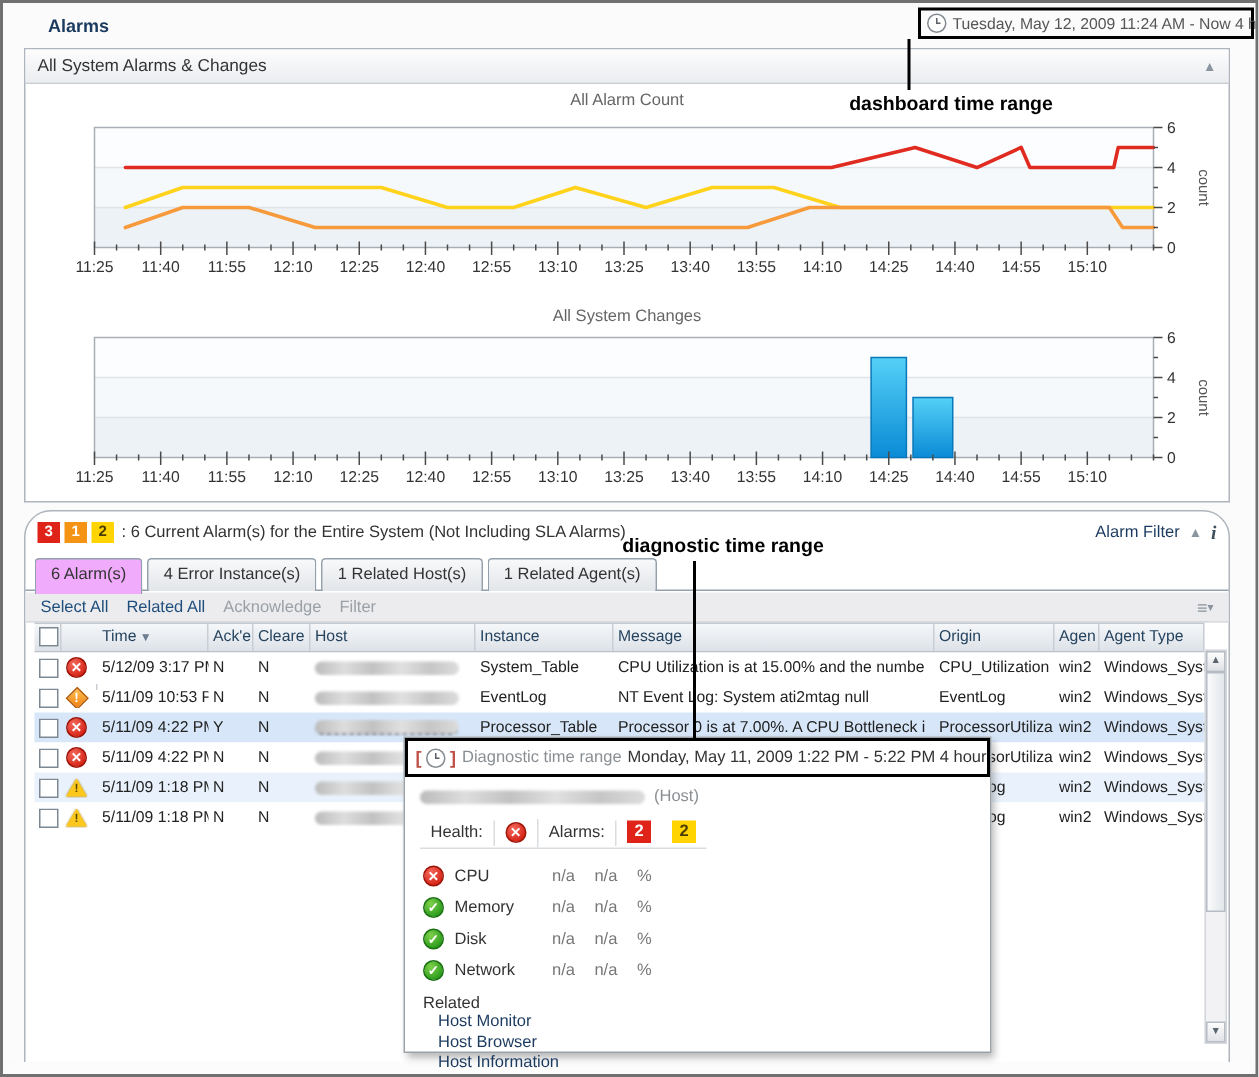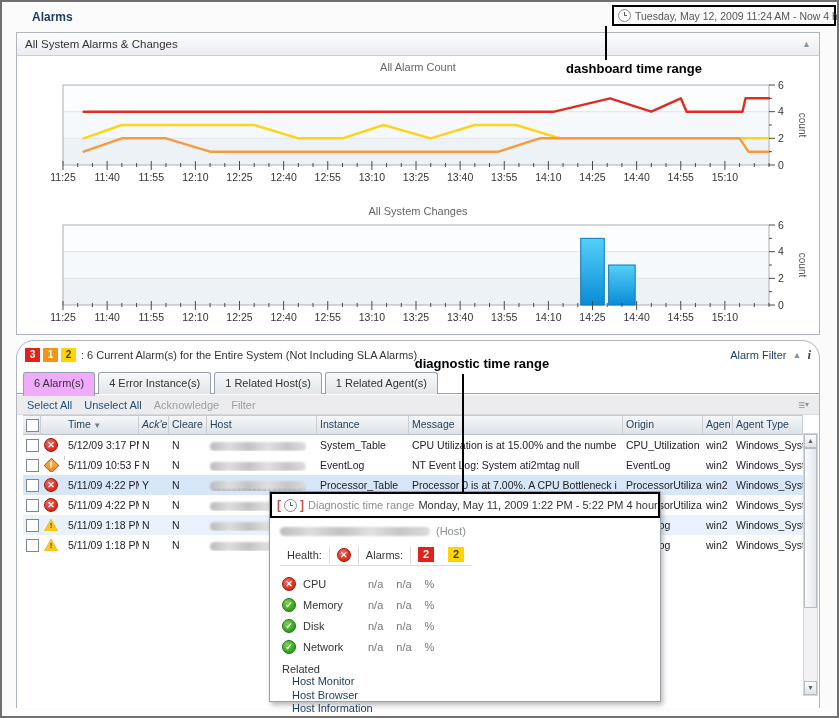--- a/index.html
+++ b/index.html
@@ -333,33 +333,33 @@
         <span class="tri">▲</span>
         <span class="info-i">i</span>
       </span>
     </div>
 
     <div class="tabs" id="tabs"><span class="tab active">6 Alarm(s)</span><span class="tab">4 Error Instance(s)</span><span class="tab">1 Related Host(s)</span><span class="tab">1 Related Agent(s)</span></div>
 
     <div class="toolbar">
       <span id="tb-links" style="display:flex;gap:12px;">
           <span class="tb-link">Select All</span>
-          <span class="tb-link">Unselect All</span>
+          <span class="tb-link">Related All</span>
           <span class="tb-link disabled">Acknowledge</span>
           <span class="tb-link disabled">Filter</span>
         </span>
       <span class="cust-icon">≡<small>▾</small></span>
     </div>
 
     <div class="tbl">
       <div class="thead" id="thead">
           <span class="th" style="width: 18px;"><span class="cb"></span></span>
           <span class="th" style="width: 24px; margin-top: 40px;">Sev</span>
           <span class="th" style="width: 74px;">Time<span class="sort"> ▼</span></span>
-          <span class="th" style="width: 30px; font-style: italic;">Ack'e</span>
+          <span class="th" style="width: 30px;">Ack'e</span>
           <span class="th" style="width: 38px;">Cleare</span>
           <span class="th" style="width: 110px;">Host</span>
           <span class="th" style="width: 92px;">Instance</span>
           <span class="th" style="width: 214px;">Message</span>
           <span class="th" style="width: 80px;">Origin</span>
           <span class="th" style="width: 30px;">Agen</span>
           <span class="th" style="width: 70px;">Agent Type</span>
         </div>
       <div id="tbody">
           <div class="trow">

